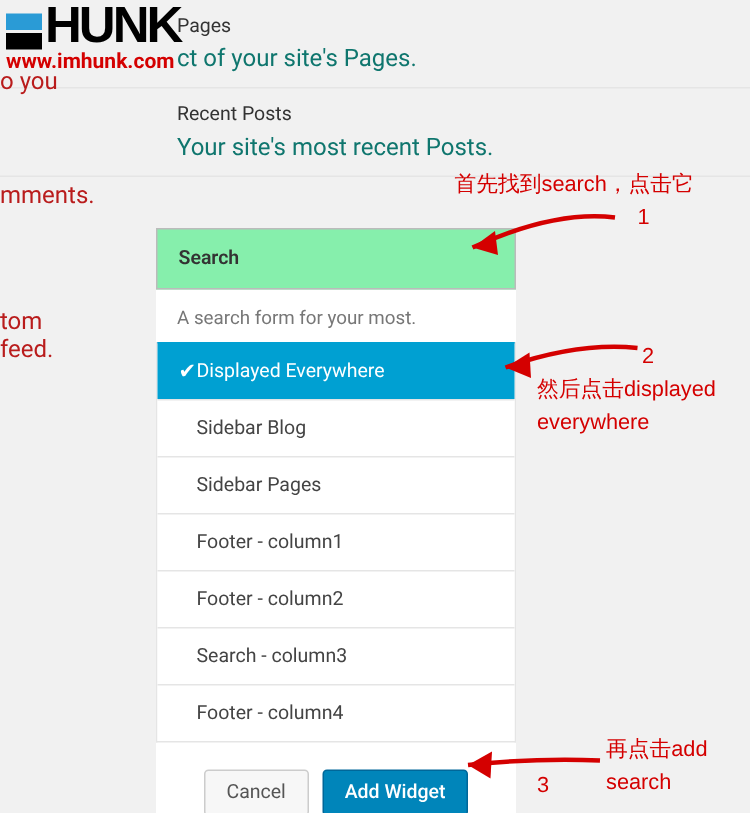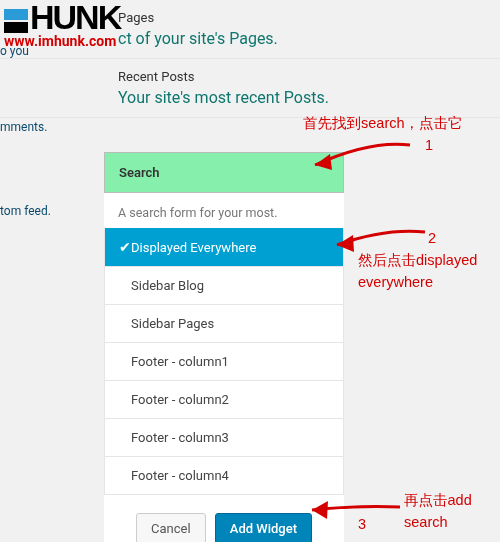--- a/index.html
+++ b/index.html
@@ -12,21 +12,21 @@
   .logo .hbox { display: inline-block; width: 24px; height: 24px; margin-right: 2px; position: relative; }
   .logo .hbox::before { content:""; position:absolute; left:0; top:0; width:24px; height:11px; background:#2a9bd6; }
   .logo .hbox::after  { content:""; position:absolute; left:0; bottom:0; width:24px; height:11px; background:#000; }
   .logo .url { color:#d40000; font-weight:700; font-size:14px; letter-spacing: 0; }
 
   
   .bg-list { position:absolute; left:0; top:0; right:0; color:#888; }
   .bg-row { border-bottom:1px solid #e5e5e5; padding:10px 0 10px 118px; font-size:13px; }
   .bg-row .title { color:#333; margin-bottom:4px; }
   .bg-row .desc  { color:#0f766e; font-size:16px; }
-  .left-cut { position:absolute; left:0; width:56px; color:#0c4a6e; font-size:12px; }
+  .left-cut { position:absolute; left:0; width:56px; color:#b91c1c; font-size:16px; }
 
   
   .panel { position:absolute; left:104px; top:152px; width:240px; background:#fff; }
   .panel .head { border:1px solid #bbb; padding:12px 14px; font-weight:600; color:#333; background:#86efac; cursor:pointer; }
   .panel .sub  { padding:12px 14px 8px 14px; color:#777; font-size:12.5px; }
   .areas { border:1px solid #e5e5e5; border-top:none; }
   .area  { padding:11px 14px 11px 26px; border-top:1px solid #e5e5e5; color:#444; font-size:13px; cursor:pointer; position:relative; background:#fff; }
   .area.selected { background:#00a0d2; color:#fff; border-top-color:#00a0d2; }
   .area.selected::before { content:"✔"; position:absolute; left:14px; top:10px; font-size:14px; color:#fff; }
 
@@ -70,21 +70,21 @@
 
 <div class="panel">
   <div class="head">Search</div>
   <div class="sub">A search form for your most.</div>
   <div class="areas">
     <div class="area selected">Displayed Everywhere</div>
     <div class="area">Sidebar Blog</div>
     <div class="area">Sidebar Pages</div>
     <div class="area">Footer - column1</div>
     <div class="area">Footer - column2</div>
-    <div class="area">Footer - column3</div>
+    <div class="area">Search - column3</div>
     <div class="area">Footer - column4</div>
   </div>
   <div class="actions">
     <span class="btn cancel">Cancel</span>
     <span class="btn primary">Add Widget</span>
   </div>
 </div>
 
 <div class="anno" style="left:303px; top:113px; width:200px;">
   <span>首先找到search，点击它</span>

